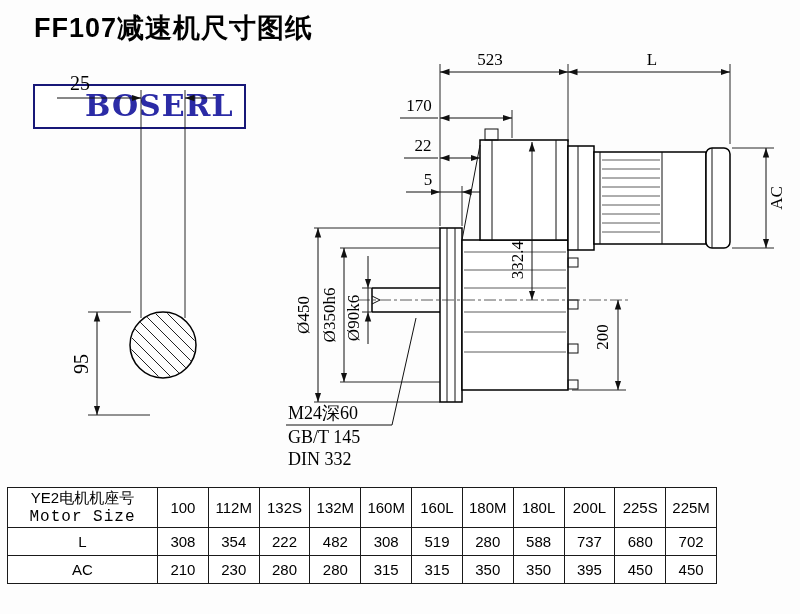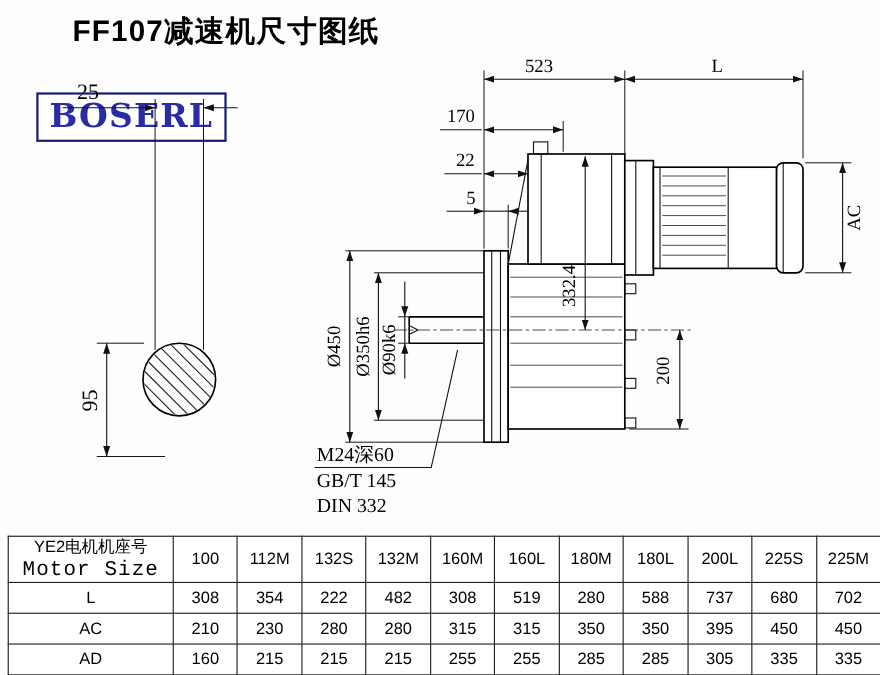--- a/index.html
+++ b/index.html
@@ -1,47 +1,47 @@
 <!DOCTYPE html>
 <html><head>
 <meta charset="utf-8">
 <style>
   * { margin:0; padding:0; box-sizing:border-box; }
   html,body { width:800px; height:614px; }
   body { background:#fdfdfd; font-family:"Liberation Sans", sans-serif; position:relative; overflow:hidden; color:#000; }
   .page { position:relative; width:800px; height:614px; background:#fdfdfd; }
 
   .title { position:absolute; left:34px; top:10px; font-size:27px; font-weight:bold; letter-spacing:1px;
-           font-family:"Liberation Sans", sans-serif;margin-left:32px; }
+           font-family:"Liberation Sans", sans-serif; }
   .logo { position:absolute; left:33px; top:84px; border:2px solid #181878; padding:2px 10px 4px; background:#fff; }
-  .logo span { font-family:"DejaVu Serif", serif; font-weight:bold; font-size:30px; color:#2b2ba6; letter-spacing:1px; }
+  .logo span { font-family:"DejaVu Serif", serif; font-weight:bold; font-size:30px; color:#2b2ba6; letter-spacing:1px;margin-left:40px; }
 
   svg.drawing { position:absolute; left:0; top:0; }
   svg text { font-family:"Liberation Serif", serif; fill:#000; }
   .dt    { font-size:17px; text-anchor:middle; }
   .dt-lg { font-size:20px; text-anchor:middle; }
   .note  { font-size:18px; text-anchor:start; }
   .s1   { stroke:#111; stroke-width:1;   fill:none; }
   .s14  { stroke:#000; stroke-width:1.5; fill:#fff; }
   .nf   { fill:none; }
   .ext  { stroke:#111; stroke-width:0.9; }
   .dim  { stroke:#111; stroke-width:1; }
   .thin { stroke:#333; stroke-width:0.8; }
   .cl   { stroke:#333; stroke-width:0.8; stroke-dasharray:12 3 3 3; }
   .hatch line { stroke:#222; stroke-width:1; }
 
-  table.dims { position:absolute; left:7px; top:487px; width:794px; border-collapse:collapse;
+  table.dims { position:absolute; left:7px; top:487px; width:710px; border-collapse:collapse;
                table-layout:fixed; font-size:15px; background:#fff; }
   table.dims th, table.dims td { border:1px solid #1a1a1a; text-align:center; vertical-align:middle;
                font-weight:normal; padding:0; overflow:hidden; }
   table.dims thead th { height:40px; }
   table.dims tbody th, table.dims tbody td { height:28px; }
   th.label-col { width:150px; }
   .hdr-cn { font-size:15px; }
-  .hdr-en { font-family:"Liberation Mono", monospace; font-size:19px; letter-spacing:1px; }
+  .hdr-en { font-family:"Liberation Mono", monospace; font-size:16px; letter-spacing:1px; }
 </style>
 </head>
 <body>
 
 <div class="page">
 
   <div class="title">FF107减速机尺寸图纸</div>
   <div class="logo">
     <span>BOSERL</span>
   </div>
@@ -229,30 +229,16 @@
           <td>280</td>
           <td>280</td>
           <td>315</td>
           <td>315</td>
           <td>350</td>
           <td>350</td>
           <td>395</td>
           <td>450</td>
           <td>450</td>
         </tr>
-        <tr>
-          <th>AD</th>
-          <td>160</td>
-          <td>215</td>
-          <td>215</td>
-          <td>215</td>
-          <td>255</td>
-          <td>255</td>
-          <td>285</td>
-          <td>285</td>
-          <td>305</td>
-          <td>335</td>
-          <td>335</td>
-        </tr>
       </tbody>
   </table>
 
 </div>
 
 </body></html>

